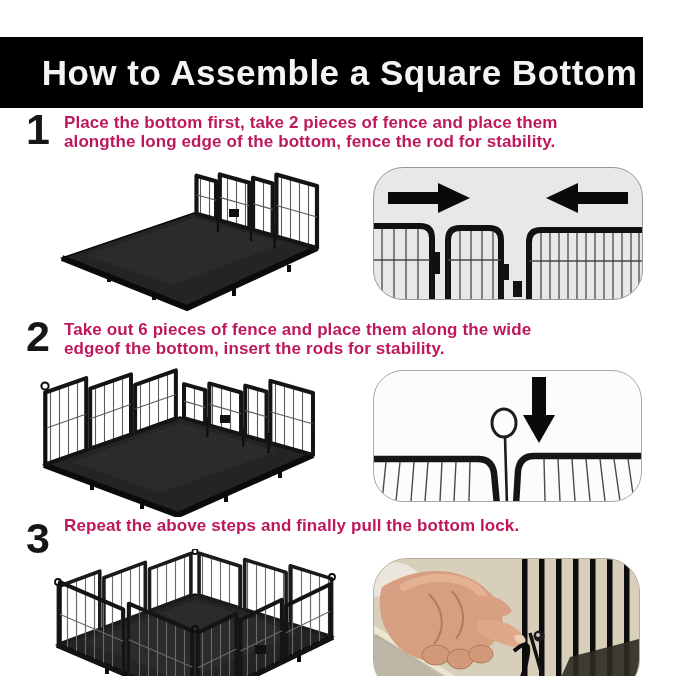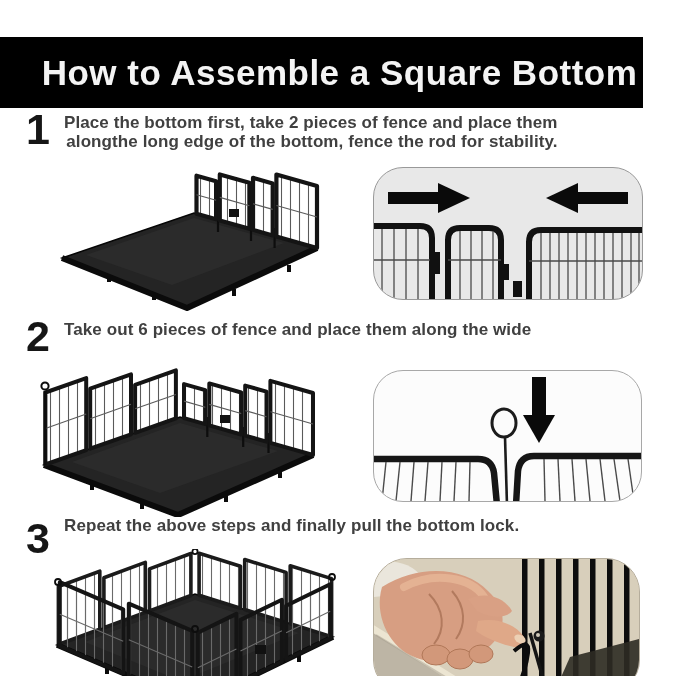--- a/index.html
+++ b/index.html
@@ -12,22 +12,22 @@
     position:absolute;left:0;top:0;width:679px;height:71px;background:#000;
     display:flex;align-items:center;justify-content:center;
   }
   .title{
     color:#f4f4f4;font-size:35px;font-weight:700;letter-spacing:0.5px;white-space:nowrap;
   }
   .step-num{
     position:absolute;color:#161616;font-size:43px;font-weight:700;line-height:0.85;
   }
   .step-text{
-    position:absolute;color:#404040;font-size:17px;font-weight:700;line-height:18.6px;
-    white-space:nowrap;letter-spacing:0.1px;text-align:right;
+    position:absolute;color:#be185d;font-size:17px;font-weight:700;line-height:18.6px;
+    white-space:nowrap;letter-spacing:0.1px;
   }
   .fig{position:absolute;}
   .panel{
     position:absolute;overflow:hidden;box-sizing:border-box;
   }
   .panel1{left:373px;top:130px;width:270px;height:133px;border-radius:30px;background:#e8e8e8;border:1px solid #999;}
   .panel2{left:373px;top:333px;width:269px;height:132px;border-radius:30px;background:#fcfcfc;border:1px solid #a8a8a8;}
   .panel3{left:373px;top:521px;width:267px;height:136px;border-radius:34px;background:#d8cfbb;border:1px solid #b5ad9c;}
   svg{display:block;}
 </style>
@@ -130,20 +130,21 @@
         <rect x="56" y="84" width="10" height="22"></rect>
         <rect x="126" y="96" width="9" height="16"></rect>
         <rect x="139" y="113" width="9" height="16"></rect>
       </g>
     </svg>
   </div>
 
   <div class="step-num" style="left:26px;top:281px;">2</div>
   <div class="step-text" style="left:64px;top:284px;">
     <div>Take out 6 pieces of fence and place them along the wide</div>
+    <div>edgeof the bottom, insert the rods for stability.</div>
   </div>
 
   <div class="fig" style="left:28px;top:328px;width:312px;height:152px;">
     <svg width="312" height="152" viewBox="0 0 312 152">
 
       <polygon points="16,100 152,52 285,90 150,150" fill="#242424" stroke="#050505" stroke-width="1.5"></polygon>
       <polygon points="44,97 152,58 250,86 132,128" fill="#313131" opacity="0.55"></polygon>
       <path d="M 16 100 L 150 150 L 285 90" fill="none" stroke="#0b0b0b" stroke-width="6" stroke-linejoin="round"></path>
       <rect x="62" y="118" width="4" height="7" fill="#0b0b0b"></rect>
         <rect x="112" y="137" width="4" height="7" fill="#0b0b0b"></rect>

